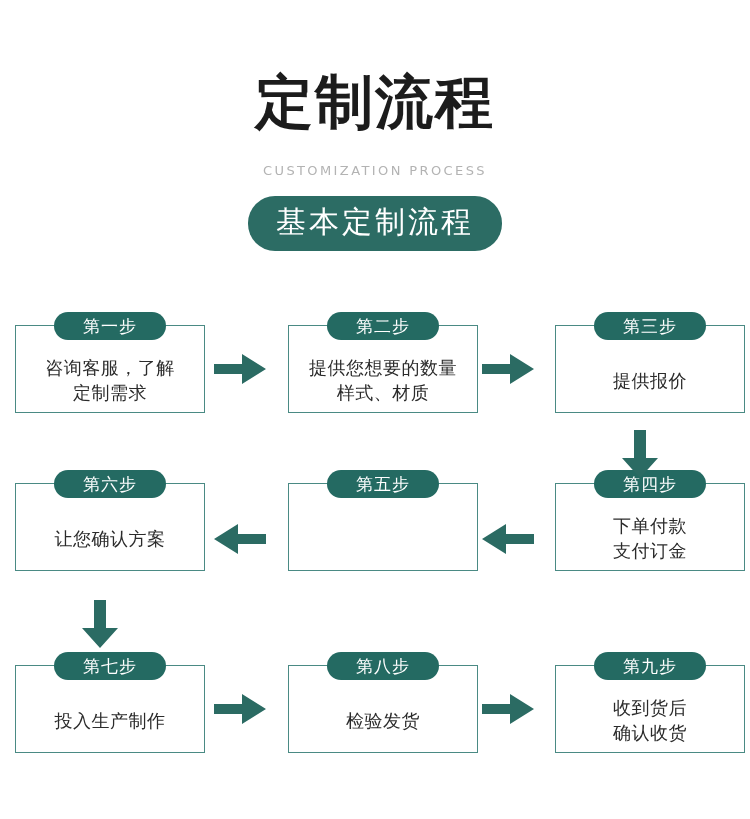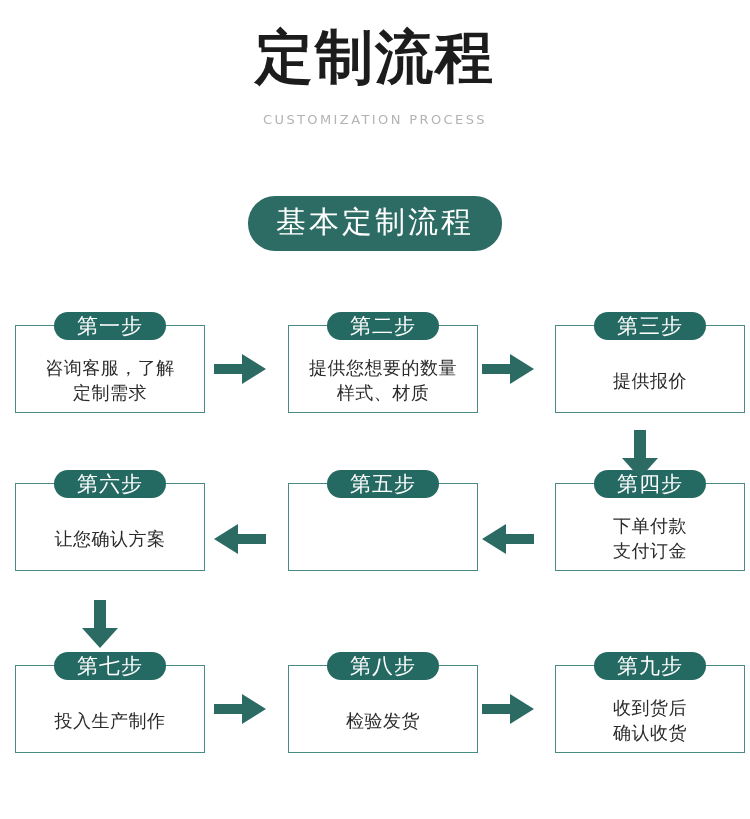--- a/index.html
+++ b/index.html
@@ -17,30 +17,30 @@
 
   
   .header {
     position: absolute;
     left: 0; top: 0;
     width: 750px;
     text-align: center;
   }
   .main-title {
     margin: 0;
-    padding-top: 28px;
+    padding-top: 73px;
     font-size: 58px;
     line-height: 1.0;
     font-weight: 700;
     color: #1c1c1c;
     letter-spacing: 2px;
     font-family: "DejaVu Sans", "Liberation Sans", sans-serif;
   }
   .sub-title {
-    margin: 8px;
+    margin: 14px;
     padding-top: 18px;
     font-size: 13px;
     letter-spacing: 2.4px;
     color: #b3b3b3;
     font-weight: 400;
   }
   .banner-wrap {
     position: absolute;
     left: 0;
     top: 196px;
@@ -76,21 +76,21 @@
     background: #ffffff;
   }
   .step-badge {
     position: absolute;
     top: -14px;
     left: 50%;
     transform: translateX(-50%);
     background: #246a62;
     color: #ffffff;
     border-radius: 16px;
-    font-size: 21px;
+    font-size: 17px;
     line-height: 28px;
     height: 28px;
     width: 112px;
     text-align: center;
     letter-spacing: 1px;
     white-space: nowrap;
   }
   .step-text {
     position: absolute;
     left: 0;

